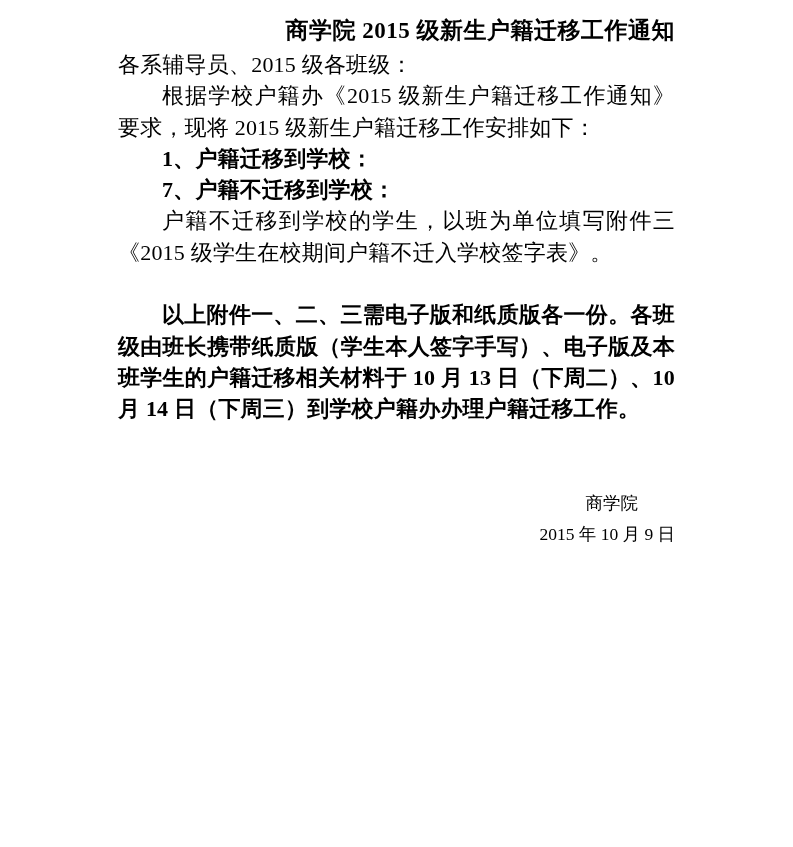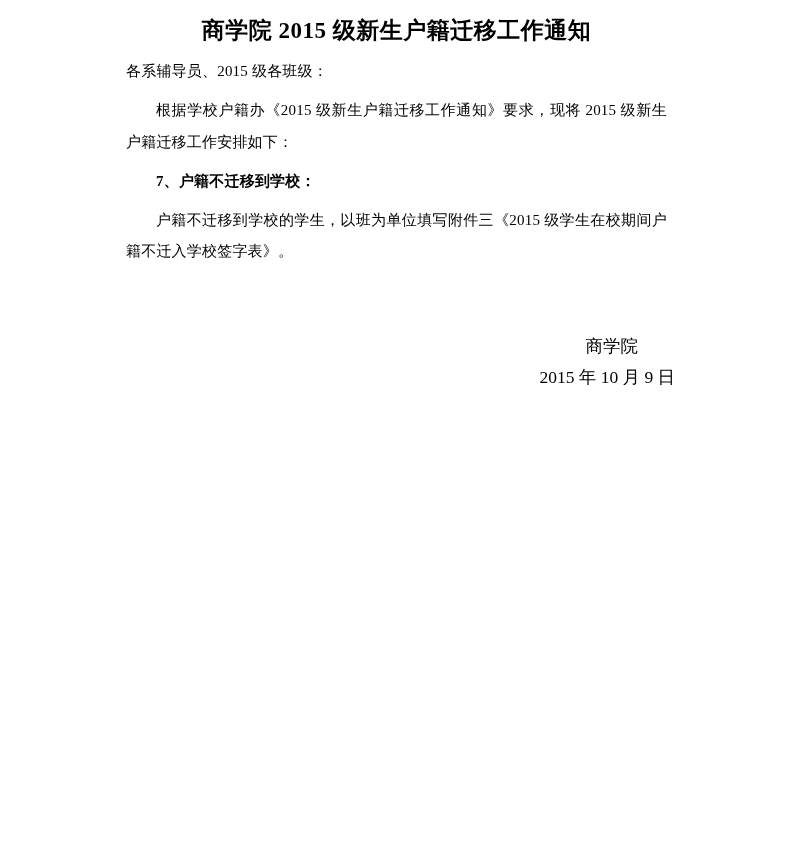--- a/index.html
+++ b/index.html
@@ -15,30 +15,30 @@
     background: #ffffff;
     color: #000000;
     box-sizing: border-box;
     padding: 13px 118px 0 118px;
     font-family: "Liberation Serif", "DejaVu Serif", serif;
     overflow: hidden;
   }
   .doc-title {
     font-size: 23px;
     font-weight: bold;
-    text-align: center;
+    text-align: right;
     line-height: 35px;
     margin: 0 0 1px 0;
     letter-spacing: 0.5px;
     white-space: nowrap;
   }
   .para {
-    font-size: 15px;
+    font-size: 22px;
     line-height: 31.3px;
-    margin: 8px;
+    margin: 0;
     text-align: justify;
     text-justify: inter-ideograph;
     text-indent: 2em;
     letter-spacing: 0.2px;
   }
   .para.noindent {
     text-indent: 0;
   }
   .para.gap-top {
     margin-top: 31.3px;
@@ -58,26 +58,28 @@
 <body>
 
 <div class="page">
 
   <h1 class="doc-title">商学院 2015 级新生户籍迁移工作通知</h1>
 
   <p class="para noindent"><span>各系辅导员、2015 级各班级：</span></p>
 
   <p class="para"><span>根据学校户籍办《2015 级新生户籍迁移工作通知》要求，现将 2015 级新生户籍迁移工作安排如下：</span></p>
 
+  <p class="para"><span class="b">1、户籍迁移到学校：</span></p>
 
 
 
   <p class="para"><span class="b">7、户籍不迁移到学校：</span></p>
 
   <p class="para"><span>户籍不迁移到学校的学生，以班为单位填写附件三《2015 级学生在校期间户籍不迁入学校签字表》。</span></p>
 
+  <p class="para gap-top"><span class="b">以上附件一、二、三需电子版和纸质版各一份。各班级由班长携带纸质版（学生本人签字手写）、电子版及本班学生的户籍迁移相关材料于 10 月 13 日（下周二）、10 月 14 日（下周三）到学校户籍办办理户籍迁移工作。</span></p>
 
   <div class="sig-block">
     <div class="sig-org">商学院</div>
     <div class="sig-date">2015 年 10 月 9 日</div>
   </div>
 
 </div>
 
 </body></html>

